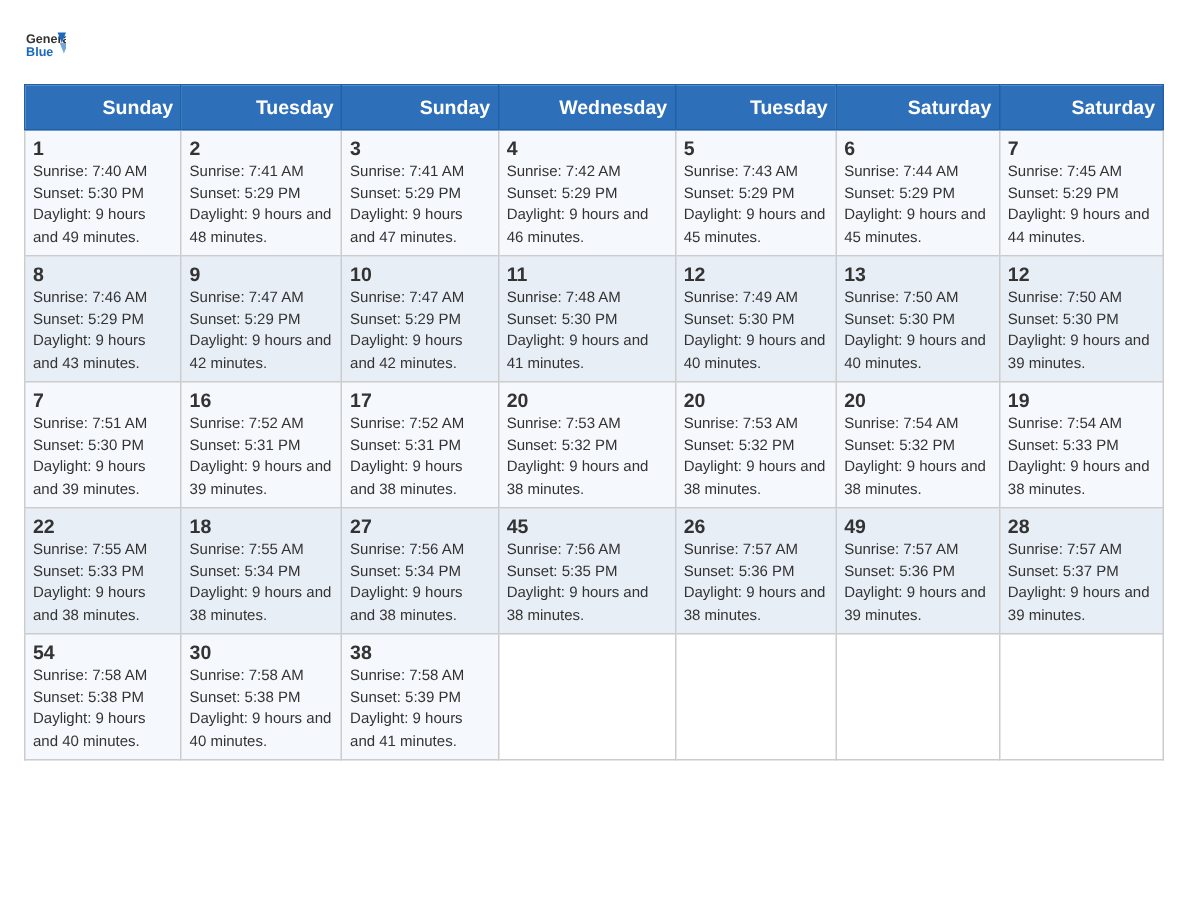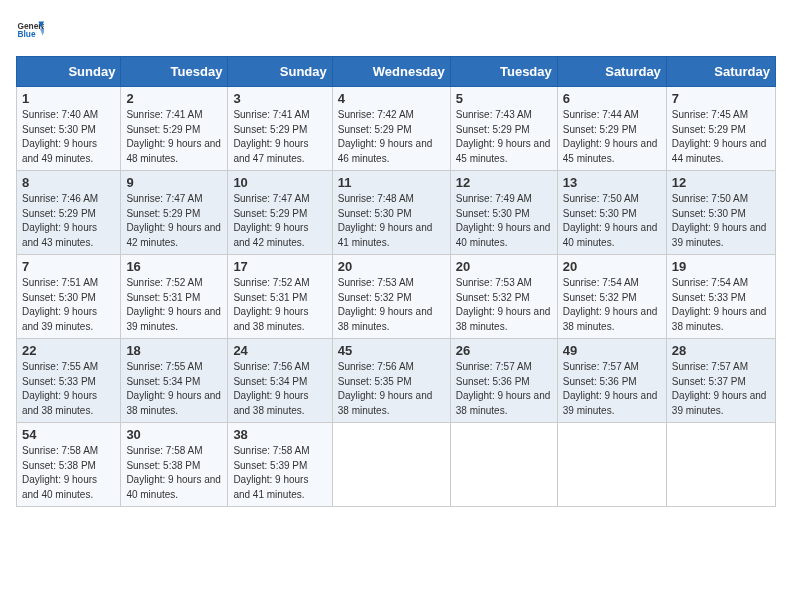--- a/index.html
+++ b/index.html
@@ -143,21 +143,21 @@
         <td><span class="day-num">20</span>
         <span class="day-info">Sunrise: 7:54 AM<br>Sunset: 5:32 PM<br>Daylight: 9 hours and 38 minutes.</span></td>
         <td><span class="day-num">19</span>
         <span class="day-info">Sunrise: 7:54 AM<br>Sunset: 5:33 PM<br>Daylight: 9 hours and 38 minutes.</span></td>
       </tr>
       <tr>
         <td><span class="day-num">22</span>
         <span class="day-info">Sunrise: 7:55 AM<br>Sunset: 5:33 PM<br>Daylight: 9 hours and 38 minutes.</span></td>
         <td><span class="day-num">18</span>
         <span class="day-info">Sunrise: 7:55 AM<br>Sunset: 5:34 PM<br>Daylight: 9 hours and 38 minutes.</span></td>
-        <td><span class="day-num">24</span>
+        <td><span class="day-num">27</span>
         <span class="day-info">Sunrise: 7:56 AM<br>Sunset: 5:34 PM<br>Daylight: 9 hours and 38 minutes.</span></td>
         <td><span class="day-num">45</span>
         <span class="day-info">Sunrise: 7:56 AM<br>Sunset: 5:35 PM<br>Daylight: 9 hours and 38 minutes.</span></td>
         <td><span class="day-num">26</span>
         <span class="day-info">Sunrise: 7:57 AM<br>Sunset: 5:36 PM<br>Daylight: 9 hours and 38 minutes.</span></td>
         <td><span class="day-num">49</span>
         <span class="day-info">Sunrise: 7:57 AM<br>Sunset: 5:36 PM<br>Daylight: 9 hours and 39 minutes.</span></td>
         <td><span class="day-num">28</span>
         <span class="day-info">Sunrise: 7:57 AM<br>Sunset: 5:37 PM<br>Daylight: 9 hours and 39 minutes.</span></td>
       </tr>

